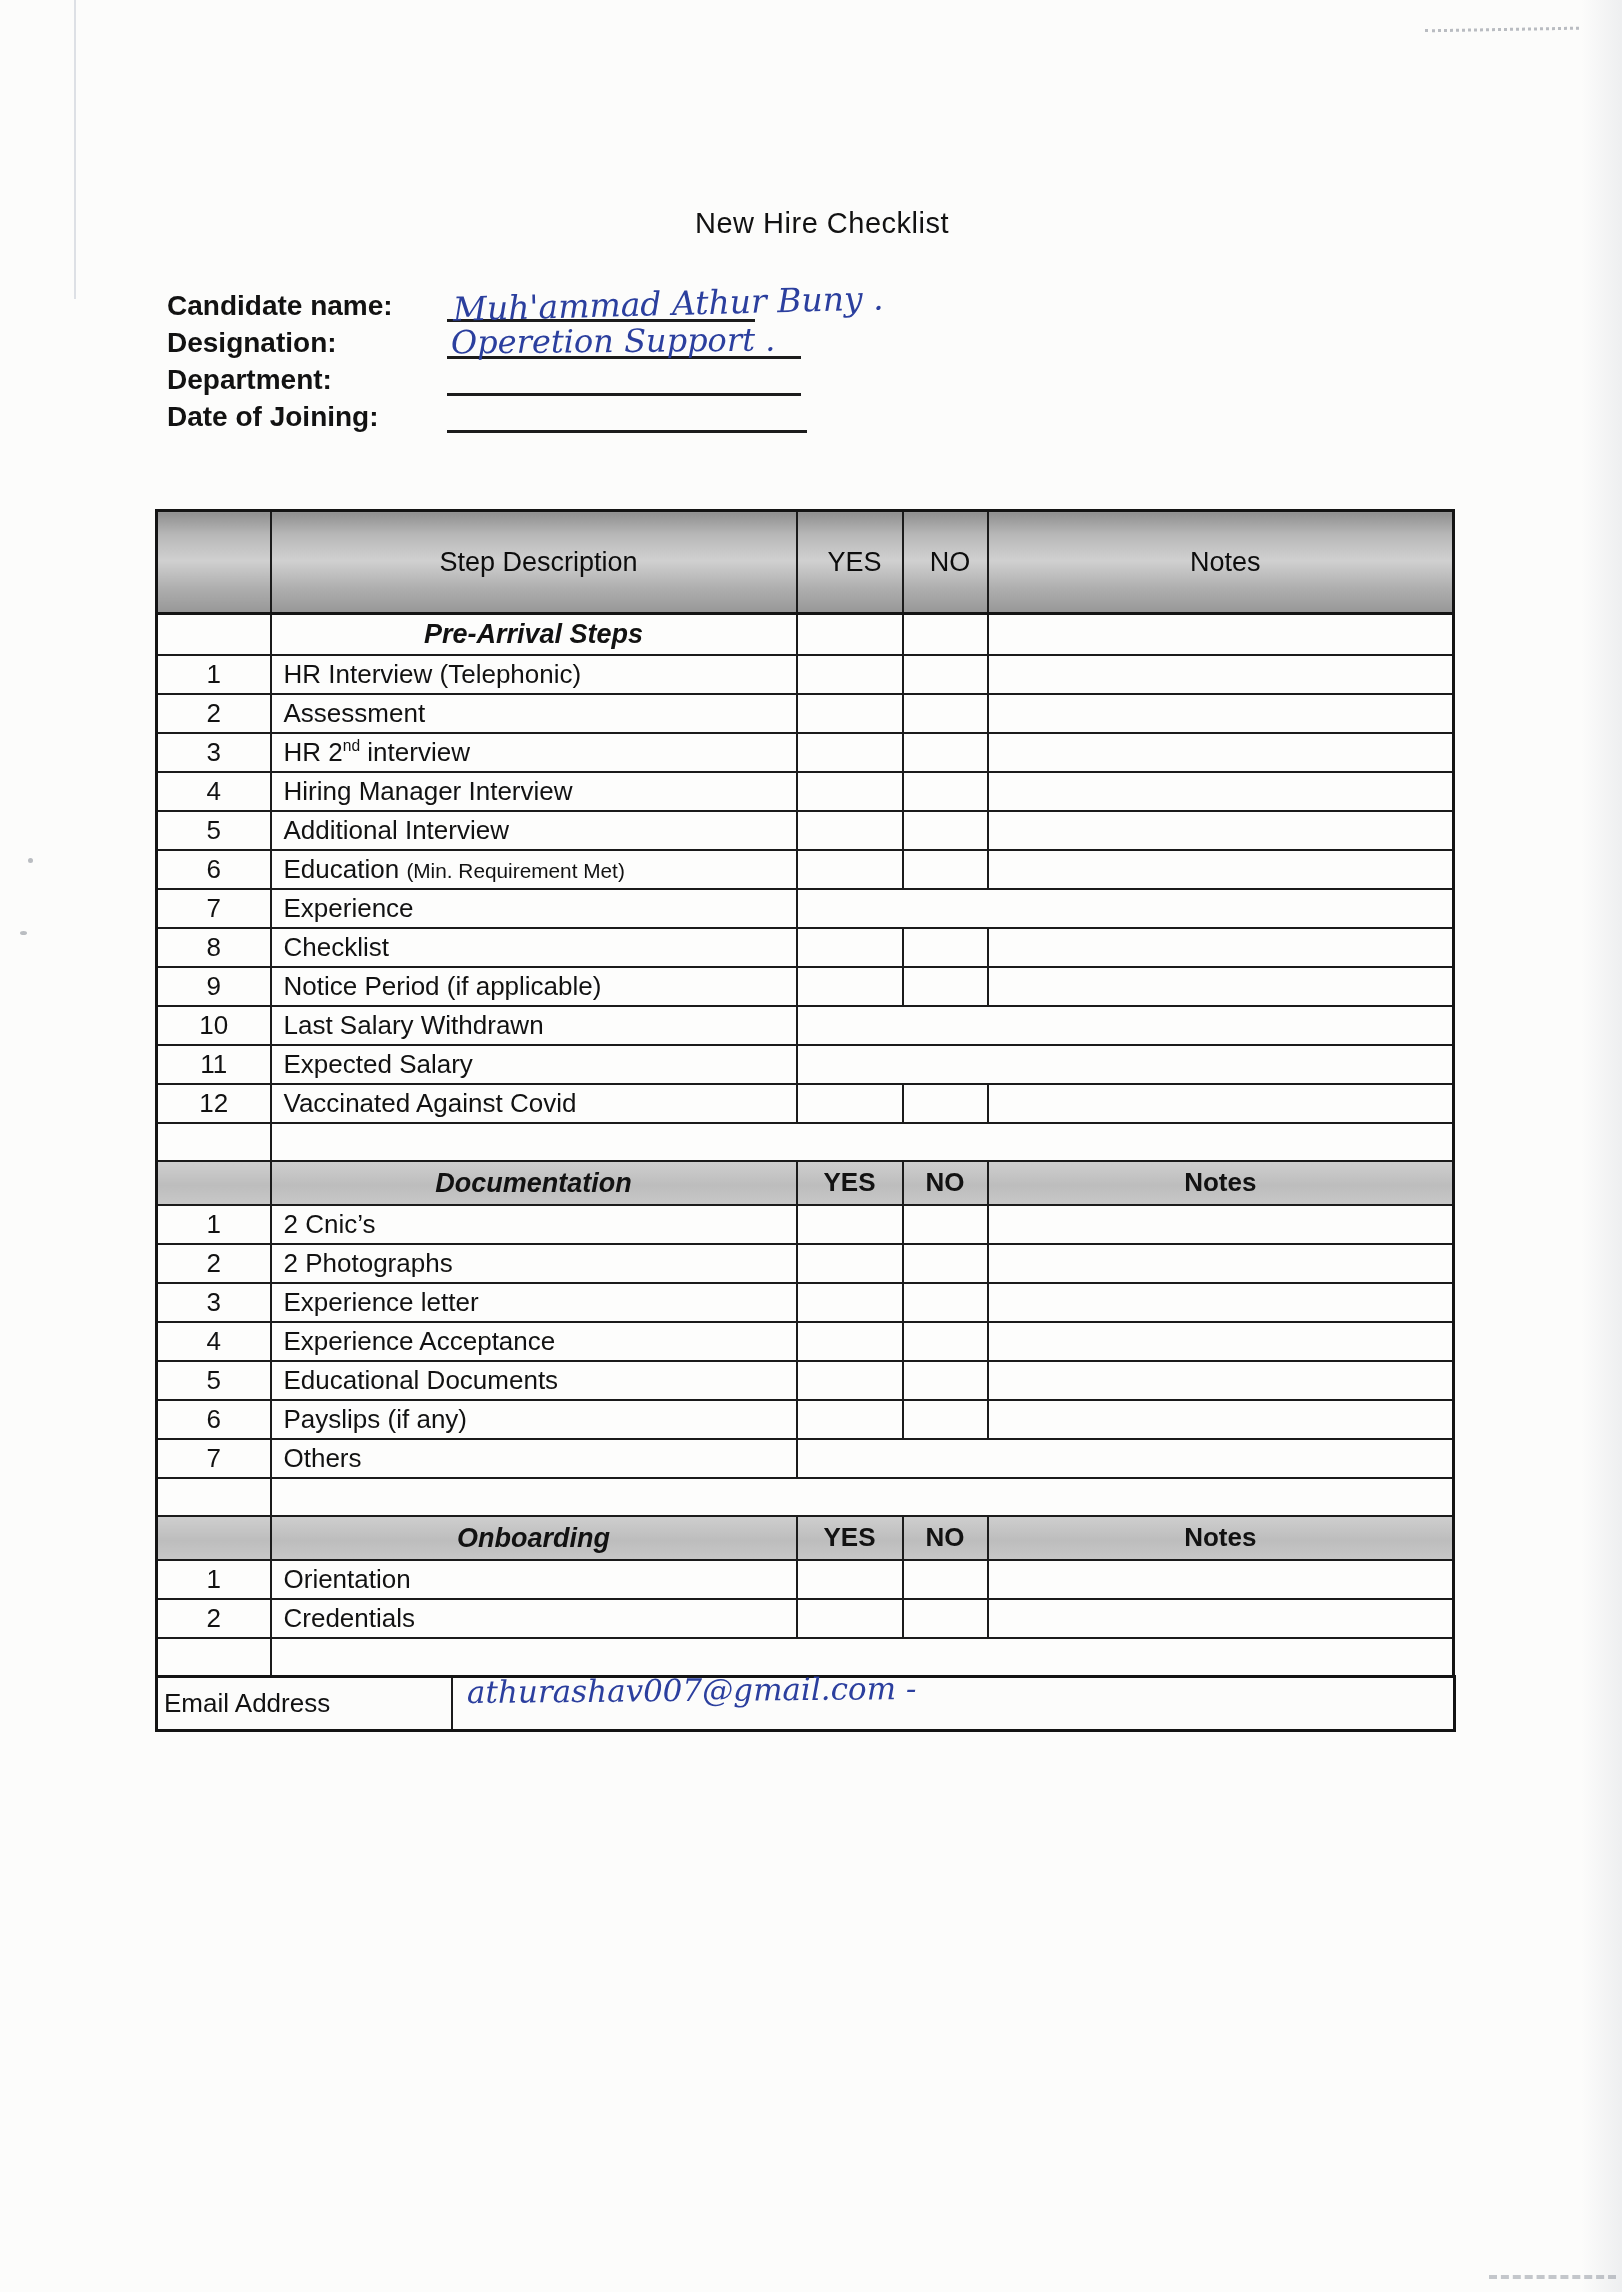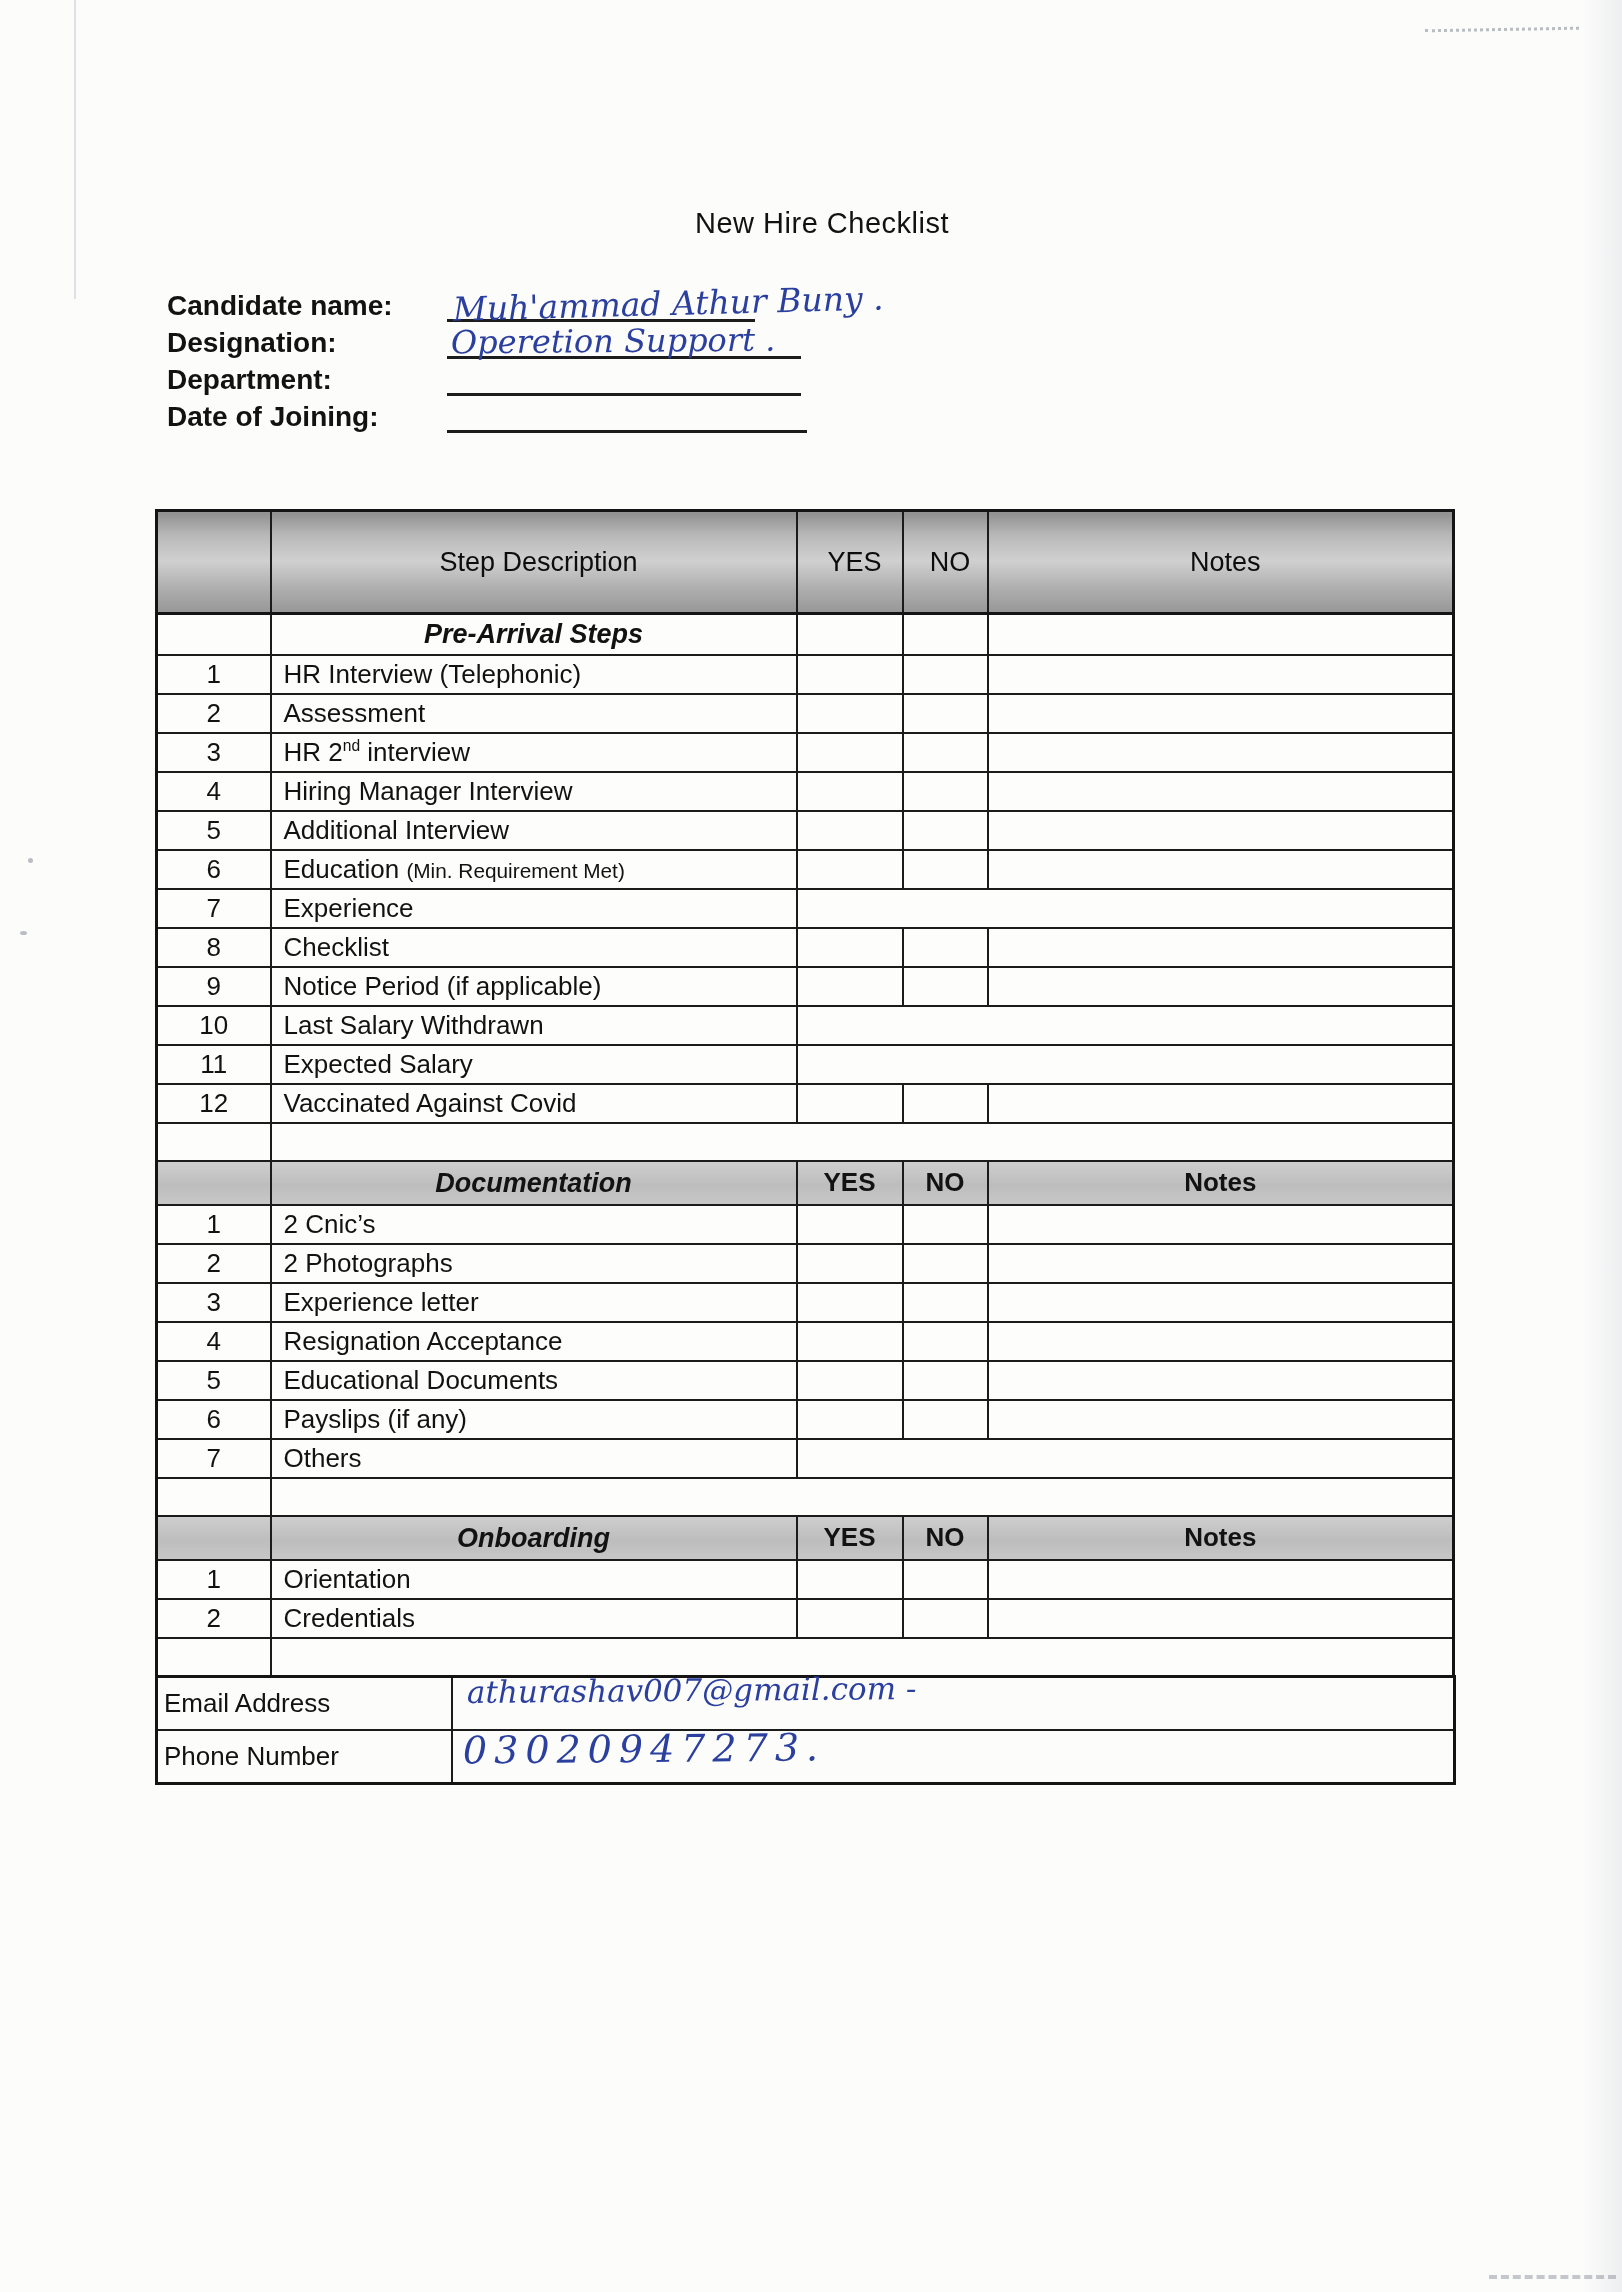--- a/index.html
+++ b/index.html
@@ -284,21 +284,21 @@
         </tr>
         <tr class="row">
           <td class="num">3</td>
           <td class="step">Experience letter</td>
           <td></td>
           <td></td>
           <td></td>
         </tr>
         <tr class="row">
           <td class="num">4</td>
-          <td class="step">Resignation Acceptance</td>
+          <td class="step">Experience Acceptance</td>
           <td></td>
           <td></td>
           <td></td>
         </tr>
         <tr class="row">
           <td class="num">5</td>
           <td class="step">Educational Documents</td>
           <td></td>
           <td></td>
           <td></td>
@@ -354,23 +354,17 @@
         <col class="c-lab">
         <col class="c-val">
       </colgroup>
     <tbody>
         <tr>
       <td class="clabel">Email Address</td>
       <td class="cval">
         <span class="ink email">athurashav007@gmail.com -</span>
       </td>
     </tr>
-    <tr>
-      <td class="clabel">Phone Number</td>
-      <td class="cval">
-        <span class="ink phone">03020947273.</span>
-      </td>
-    </tr>
   </tbody>
     </table>
 
 </div>
 
 
 </body></html>

